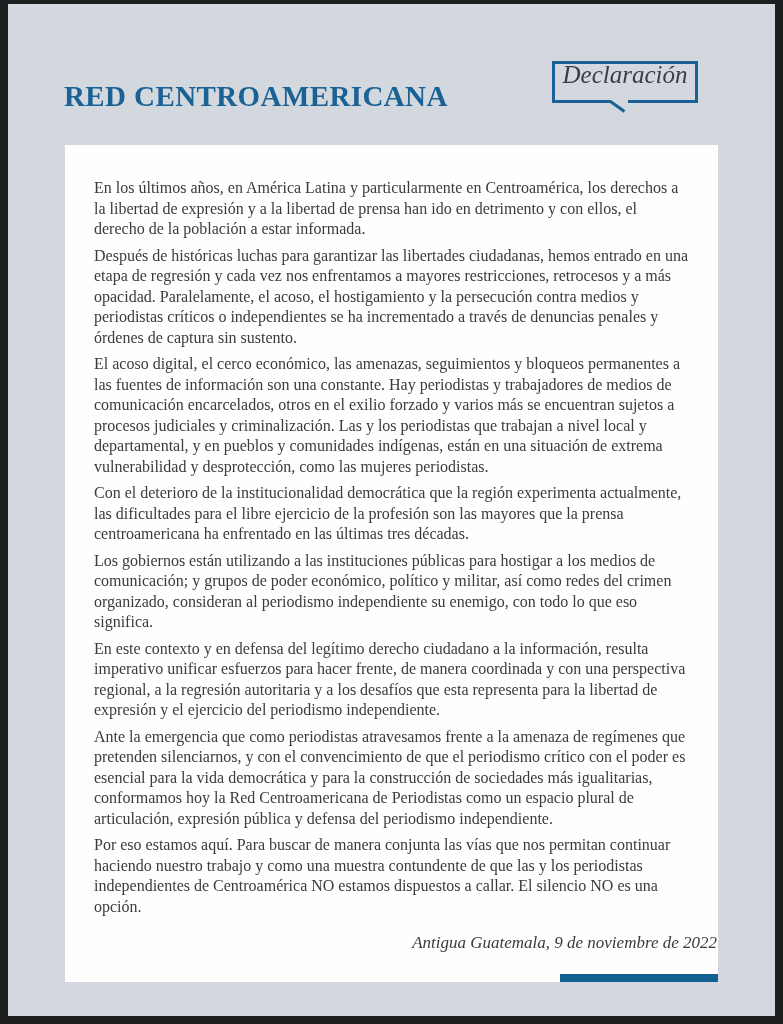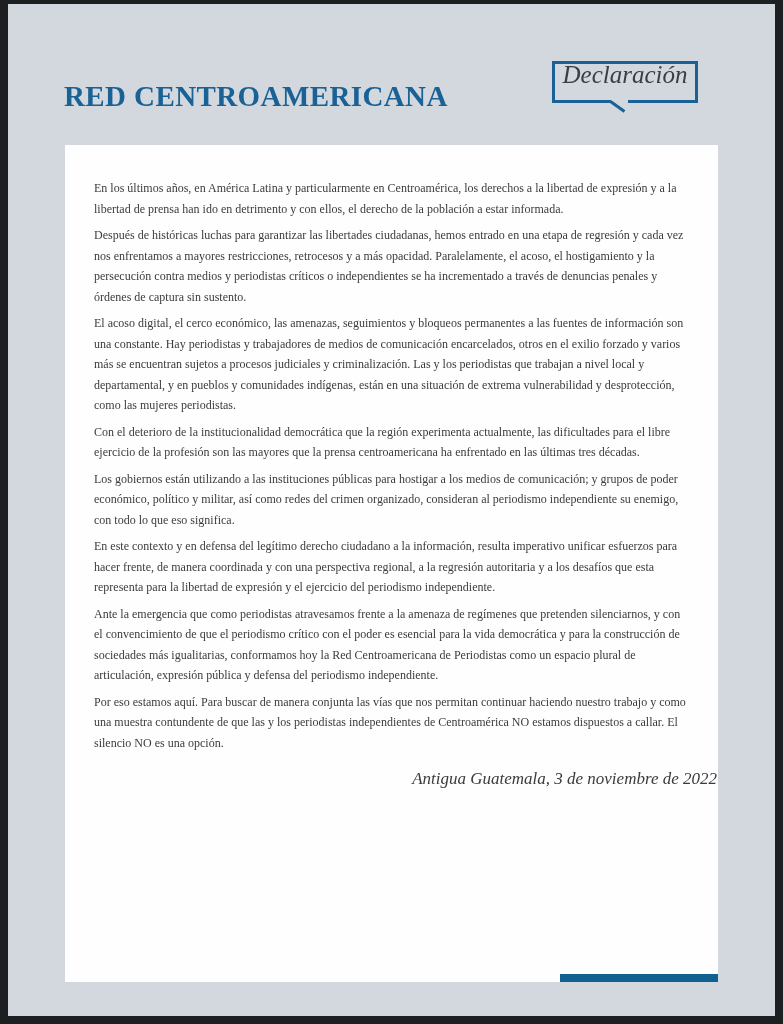--- a/index.html
+++ b/index.html
@@ -37,21 +37,21 @@
 
   
   .card {
     position: absolute; left: 65px; top: 145px;
     width: 653px; height: 837px;
     background: var(--card-bg, #fefefe);
   }
   .card-inner { padding: 33px 30px 0 29px; }
   .para {
     margin: 0 0 6px 0;
-    font-size: 12px; line-height: 20.5px;
+    font-size: 16px; line-height: 20.5px;
     color: var(--body-text, #3b3b3b);
   }
   .dateline {
     margin-top: 16px; text-align: right;
     font-style: italic; font-size: 17px;
     color: var(--body-text, #3b3b3b);
     padding-right: 1px;
   }
   .accent-bar {
     position: absolute; right: 0; bottom: 0;
@@ -88,21 +88,21 @@
         <p class="para">Con el deterioro de la institucionalidad democrática que la región experimenta actualmente, las dificultades para el libre ejercicio de la profesión son las mayores que la prensa centroamericana ha enfrentado en las últimas tres décadas.</p>
 
         <p class="para">Los gobiernos están utilizando a las instituciones públicas para hostigar a los medios de comunicación; y grupos de poder económico, político y militar, así como redes del crimen organizado, consideran al periodismo independiente su enemigo, con todo lo que eso significa.</p>
 
         <p class="para">En este contexto y en defensa del legítimo derecho ciudadano a la información, resulta imperativo unificar esfuerzos para hacer frente, de manera coordinada y con una perspectiva regional, a la regresión autoritaria y a los desafíos que esta representa para la libertad de expresión y el ejercicio del periodismo independiente.</p>
 
         <p class="para">Ante la emergencia que como periodistas atravesamos frente a la amenaza de regímenes que pretenden silenciarnos, y con el convencimiento de que el periodismo crítico con el poder es esencial para la vida democrática y para la construcción de sociedades más igualitarias, conformamos hoy la Red Centroamericana de Periodistas como un espacio plural de articulación, expresión pública y defensa del periodismo independiente.</p>
 
         <p class="para">Por eso estamos aquí. Para buscar de manera conjunta las vías que nos permitan continuar haciendo nuestro trabajo y como una muestra contundente de que las y los periodistas independientes de Centroamérica NO estamos dispuestos a callar. El silencio NO es una opción.</p>
       </div>
-    <div class="dateline">Antigua Guatemala, 3 de noviembre de 2022</div>
+    <div class="dateline">Antigua Guatemala, 9 de noviembre de 2022</div>
     <div class="accent-bar"></div>
   </div>
 
   <div class="edge edge-top"></div>
   <div class="edge edge-left"></div>
   <div class="edge edge-right"></div>
   <div class="edge edge-bottom"></div>
 
 </div>
 

